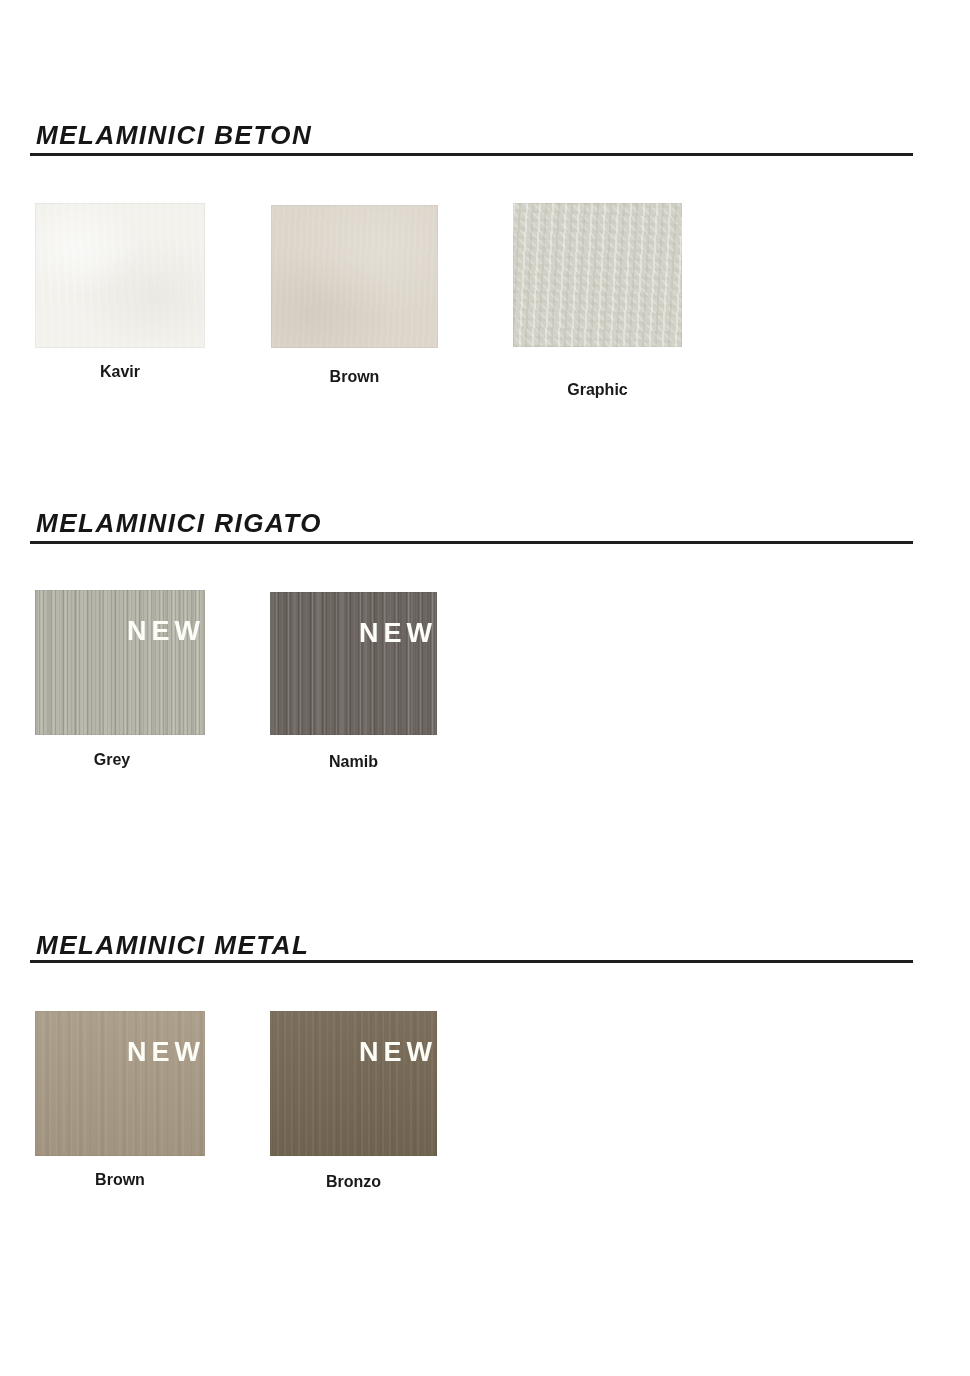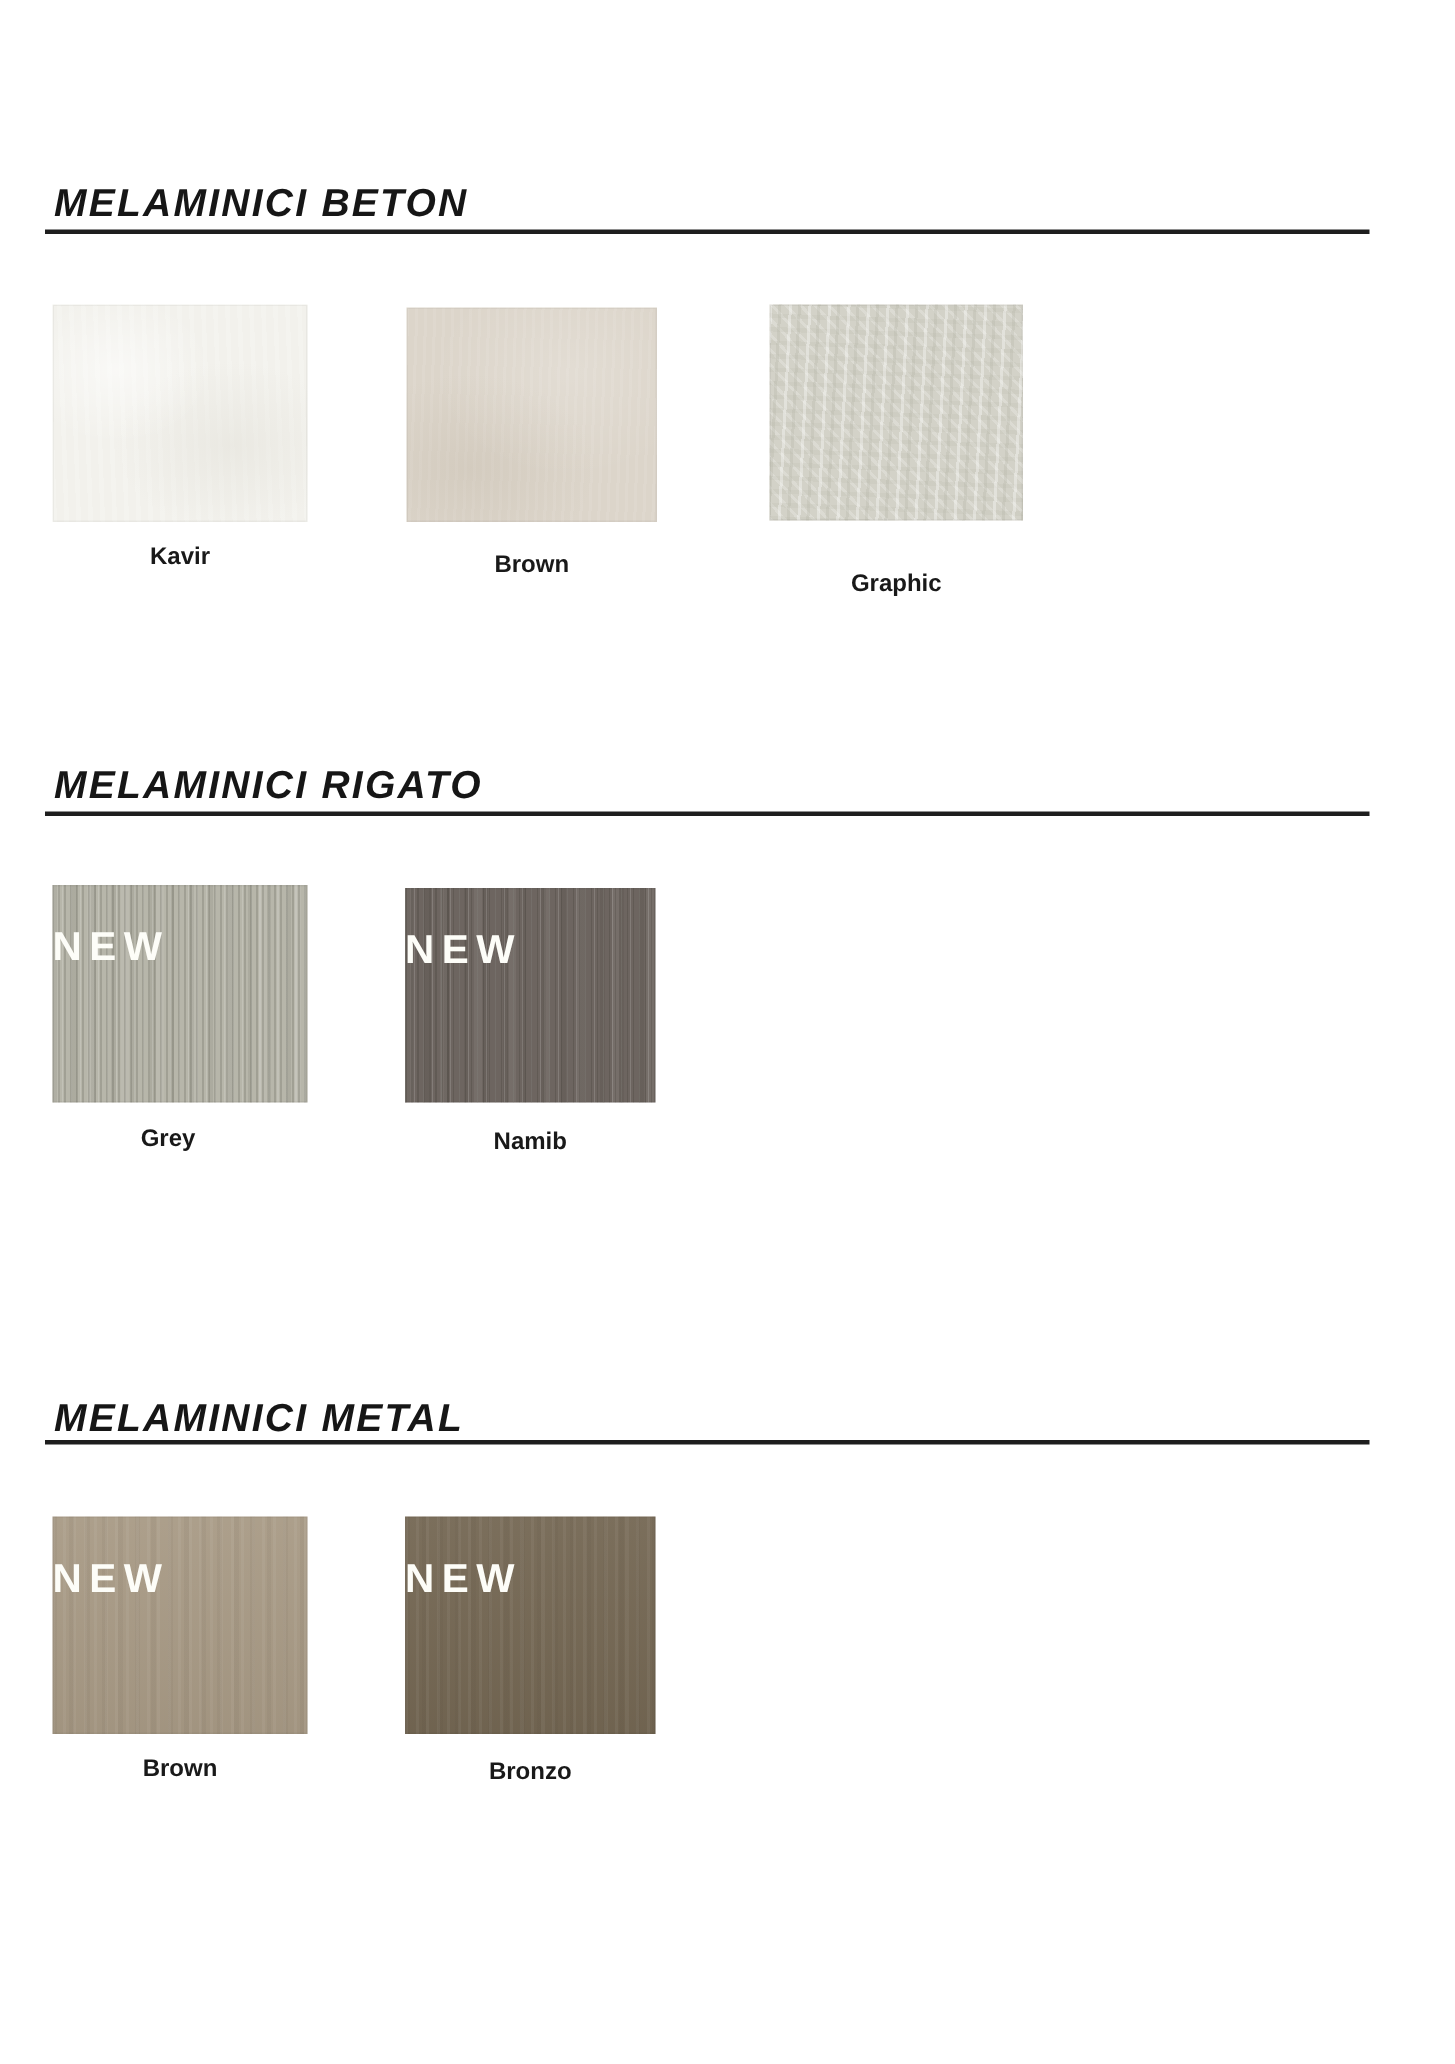--- a/index.html
+++ b/index.html
@@ -39,21 +39,21 @@
     font-weight: 700;
     font-size: 16px;
     color: #191919;
     line-height: 24px;
   }
   .new-badge {
     position: absolute;
     top: 28px;
     left: 0;
     right: 0;
-    text-align: left;
+    text-align: right;
     color: #fdfdf8;
     font-weight: 700;
     font-size: 27px;
     letter-spacing: 5px;
     line-height: 1;
   }
   
   .tex-kavir {
     background-image:
       radial-gradient(ellipse 90px 70px at 25% 30%, rgba(255,255,255,0.55), rgba(255,255,255,0) 70%),

